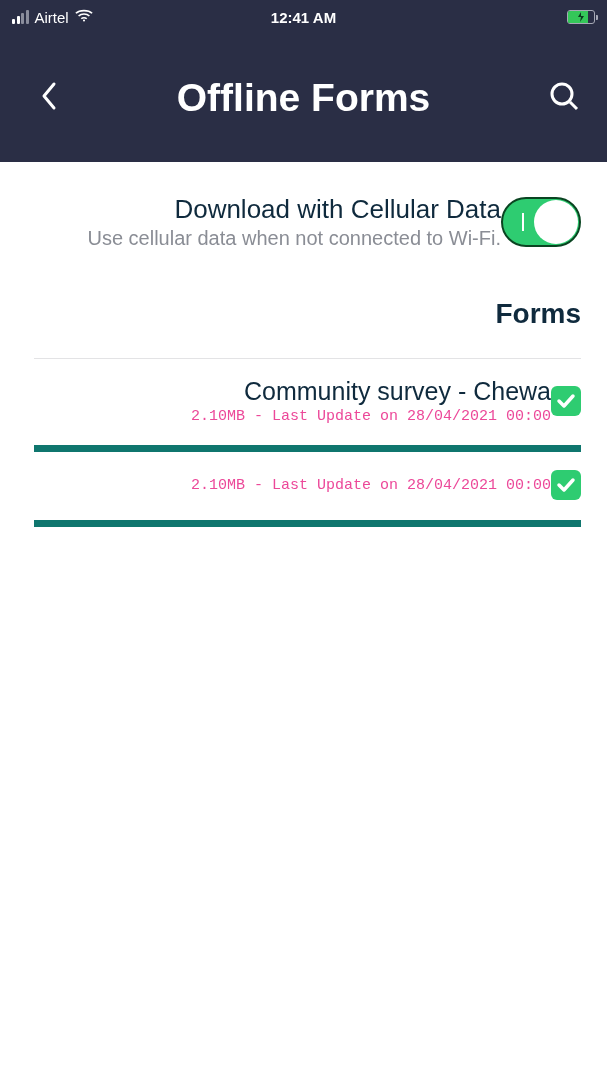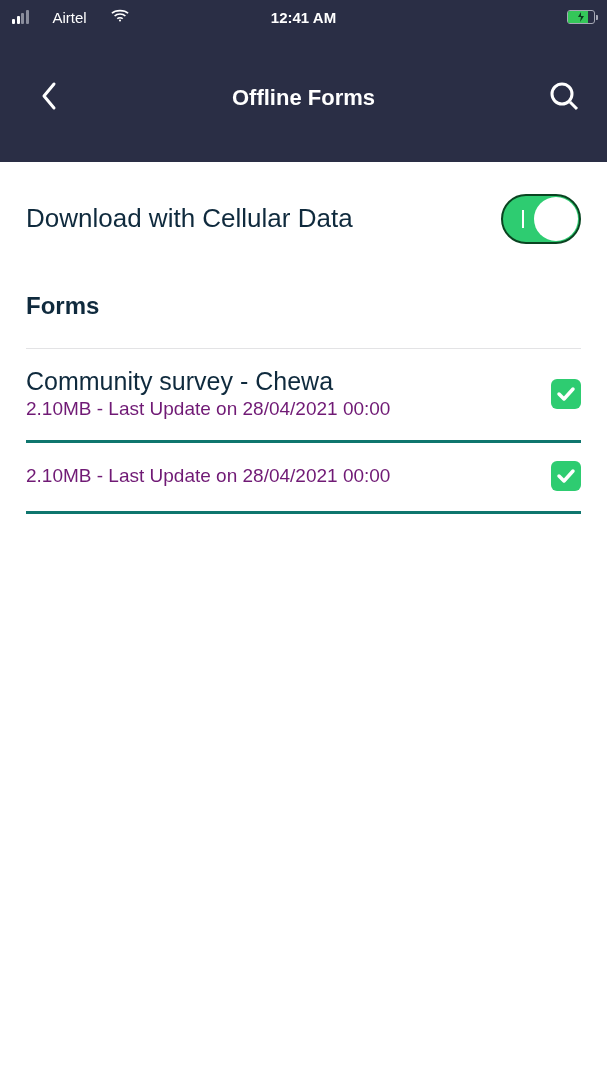--- a/index.html
+++ b/index.html
@@ -20,21 +20,21 @@
       display: flex;
       align-items: center;
       justify-content: space-between;
       padding: 0 12px;
       color: #ffffff;
       font-size: 15px;
     }
     .status-left {
       display: flex;
       align-items: center;
-      gap: 24px;
+      gap: 6px;
     }
     .signal-bars {
       display: inline-flex;
       align-items: flex-end;
       gap: 1.5px;
     }
     .signal-bars span {
       display: inline-block;
       width: 3px;
       background: #ffffff;
@@ -95,35 +95,36 @@
     .back-icon svg {
       width: 18px;
       height: 30px;
       stroke: #ffffff;
       stroke-width: 3;
       fill: none;
       stroke-linecap: round;
       stroke-linejoin: round;
     }
     .nav-title {
-      font-size: 22px;
+      font-size: 39px;
       font-weight: 700;
       position: absolute;
       left: 50%;
       transform: translateX(-50%);
     }
     .search-icon svg {
       width: 30px;
       height: 30px;
       stroke: #ffffff;
       stroke-width: 3;
       fill: none;
     }
     .content {
-      padding: 32px 0 0 0;
+      padding: 32px 0 0 8px;
+      text-align: right;
     }
     .setting-row {
       display: flex;
       justify-content: space-between;
       align-items: center;
       padding: 0 26px;
       margin-bottom: 48px;
     }
     .setting-text {
       flex: 1;
@@ -158,46 +159,46 @@
     }
     .toggle-line {
       position: absolute;
       left: 19px;
       top: 14px;
       width: 2px;
       height: 18px;
       background: #ffffff;
     }
     .section-title {
-      font-size: 24px;
+      font-size: 28px;
       font-weight: 700;
       color: #0f2a3d;
       padding: 0 26px;
       margin-bottom: 28px;
     }
     .form-item {
       display: flex;
       justify-content: space-between;
       align-items: center;
       padding: 18px 0 20px;
-      border-bottom: 3px solid #0f766e;
-      gap: 44px;
+      border-bottom: 7px solid #0f766e;
     }
     .form-text {
       flex: 1;
     }
     .form-name {
       font-size: 25px;
       color: #0f2a3d;
       font-weight: 400;
       margin-bottom: 2px;
     }
     .form-meta {
-      font-size: 19px;
-      color: #701a75;
+      font-size: 15px;
+      color: #ec4899;
+      font-family: Liberation Mono, monospace;
     }
     .check {
       width: 30px;
       height: 30px;
       background: #2ecc71;
       border-radius: 6px;
       display: flex;
       align-items: center;
       justify-content: center;
       flex-shrink: 0;
@@ -263,20 +264,21 @@
       <line x1="21" y1="21" x2="28" y2="28"></line>
     </svg>
   </span>
 </div>
 
 <div class="content">
 
   <div class="setting-row">
     <div class="setting-text">
       <div class="setting-title">Download with Cellular Data</div>
+      <div class="setting-subtitle">Use cellular data when not connected to Wi-Fi.</div>
     </div>
     <div class="toggle">
       <div class="toggle-line"></div>
       <div class="toggle-knob"></div>
     </div>
   </div>
 
   <div class="section-title">Forms</div>
 
   <div class="forms-container">

